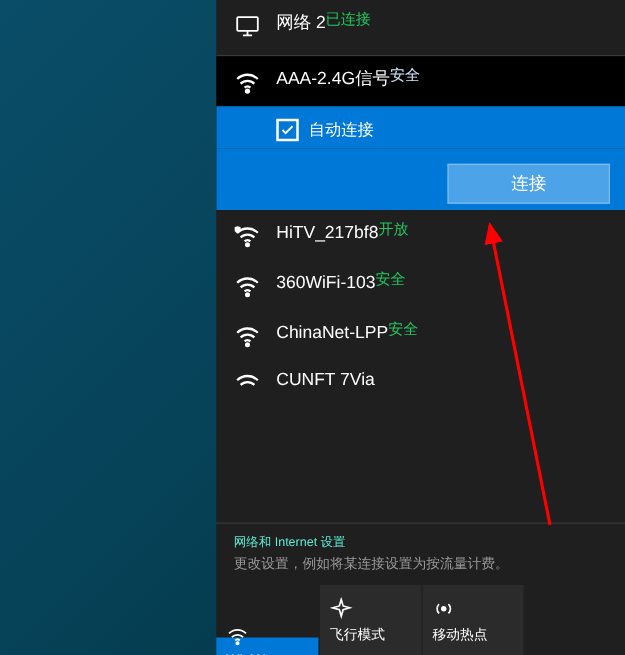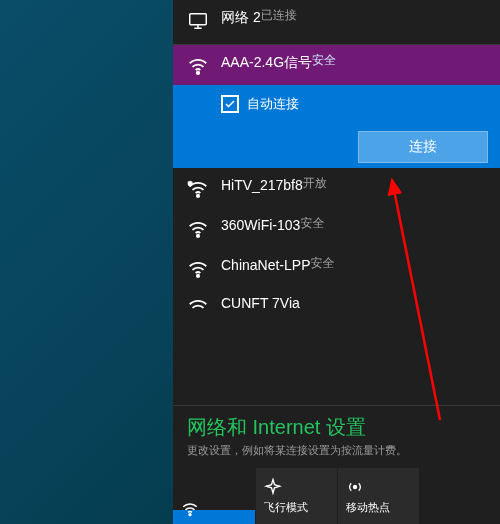--- a/index.html
+++ b/index.html
@@ -1,36 +1,36 @@
 <!DOCTYPE html>
 <html><head>
 <meta charset="utf-8">
 <style>
   * { margin: 0; padding: 0; box-sizing: border-box; font-family: "Microsoft YaHei", "Segoe UI", sans-serif; }
   body { width: 500px; height: 524px; overflow: hidden; background: linear-gradient(135deg, #0a4d68 0%, #064258 50%, #03313f 100%); position: relative; }
   .flyout { position: absolute; right: 0; top: 0; width: 327px; height: 524px; background: #1f1f1f; color: #fff; display: flex; flex-direction: column; }
   .net-list { flex: 1; overflow: hidden; }
   .net-item { display: flex; align-items: flex-start; padding: 8px 12px 8px 14px; gap: 12px; }
   .net-item.top { border-bottom: 1px solid #3a3a3a; padding-bottom: 12px; }
-  .net-item.selected { background: #701a75; text-align: center; }
+  .net-item.selected { background: #000000; text-align: center; }
   .net-icon { width: 22px; height: 22px; flex-shrink: 0; margin-top: 2px; }
   .net-icon svg { width: 100%; height: 100%; display: block; }
   .net-text { display: flex; flex-direction: row; line-height: 1.3; }
   .net-name { font-size: 14px; color: #fff; }
-  .net-status { font-size: 12px; color: #a3a3a3; }
+  .net-status { font-size: 12px; color: #22c55e; }
   .selected .net-status { color: #cfe6fa; }
   .auto-row { display: flex; align-items: center; gap: 8px; padding: 10px 12px 6px 48px; background: #0078d7; }
   .checkbox { width: 18px; height: 18px; border: 2px solid #fff; display: flex; align-items: center; justify-content: center; }
   .checkbox svg { width: 12px; height: 12px; }
   .auto-label { font-size: 13px; color: #fff; }
   .connect-row { background: #0078d7; padding: 12px 12px 5px 0; display: flex; justify-content: flex-end; }
   .connect-btn { width: 130px; height: 32px; background: #4da3e8; border: 1px solid #7dbaea; color: #fff; font-size: 14px; display: flex; align-items: center; justify-content: center; cursor: pointer; }
   .partial { padding-top: 6px; padding-bottom: 0; height: 22px; overflow: hidden; }
   .settings { border-top: 1px solid #3a3a3a; padding: 8px 14px 10px 14px; }
-  .settings-title { font-size: 20px; color: #22c55e; }
+  .settings-title { font-size: 10px; color: #5eead4; }
   .settings-sub { font-size: 11px; color: #9a9a9a; margin-top: 2px; }
   .tiles { display: flex; height: 56px; }
   .tile { flex: 0 0 82px; display: flex; flex-direction: column; align-items: flex-start; justify-content: center; padding: 6px 8px; gap: 4px; font-size: 11px; color: #fff; cursor: pointer; }
   .tile.active { background: #0078d7; margin-top: 42px; }
   .tile:not(.active) { background: #2b2b2b; border-left: 1px solid #1f1f1f; }
   .tile-icon { width: 18px; height: 18px; }
   .tile-icon svg { width: 100%; height: 100%; display: block; }
   .arrow { position: absolute; pointer-events: none; }
 </style>
 </head>

